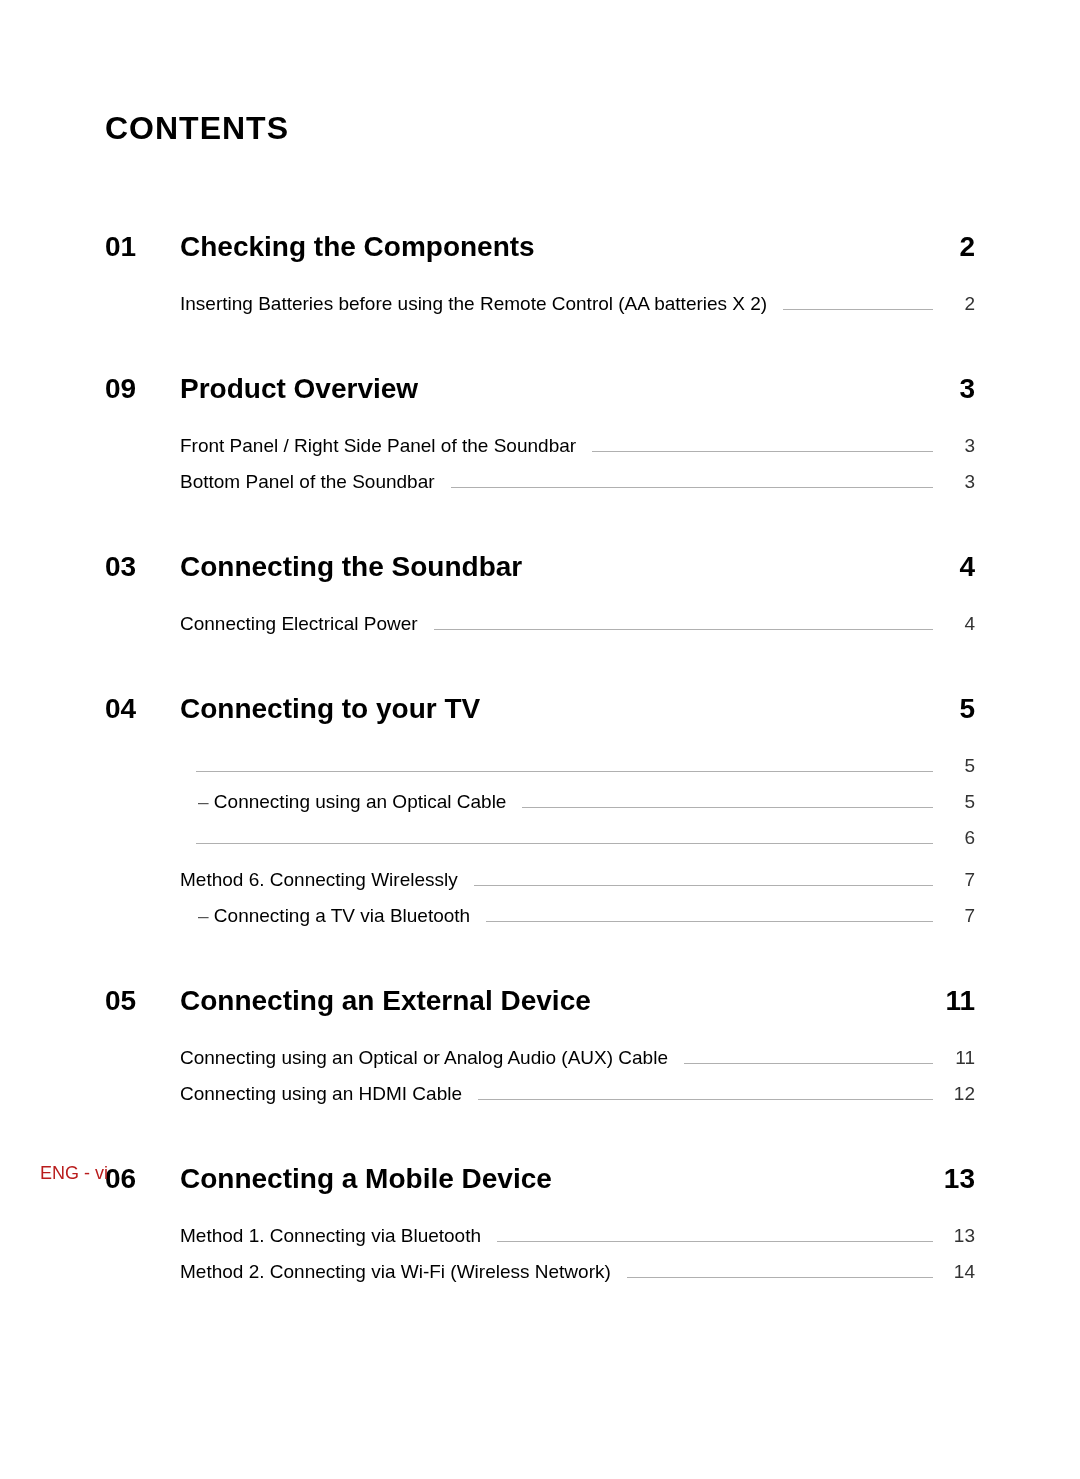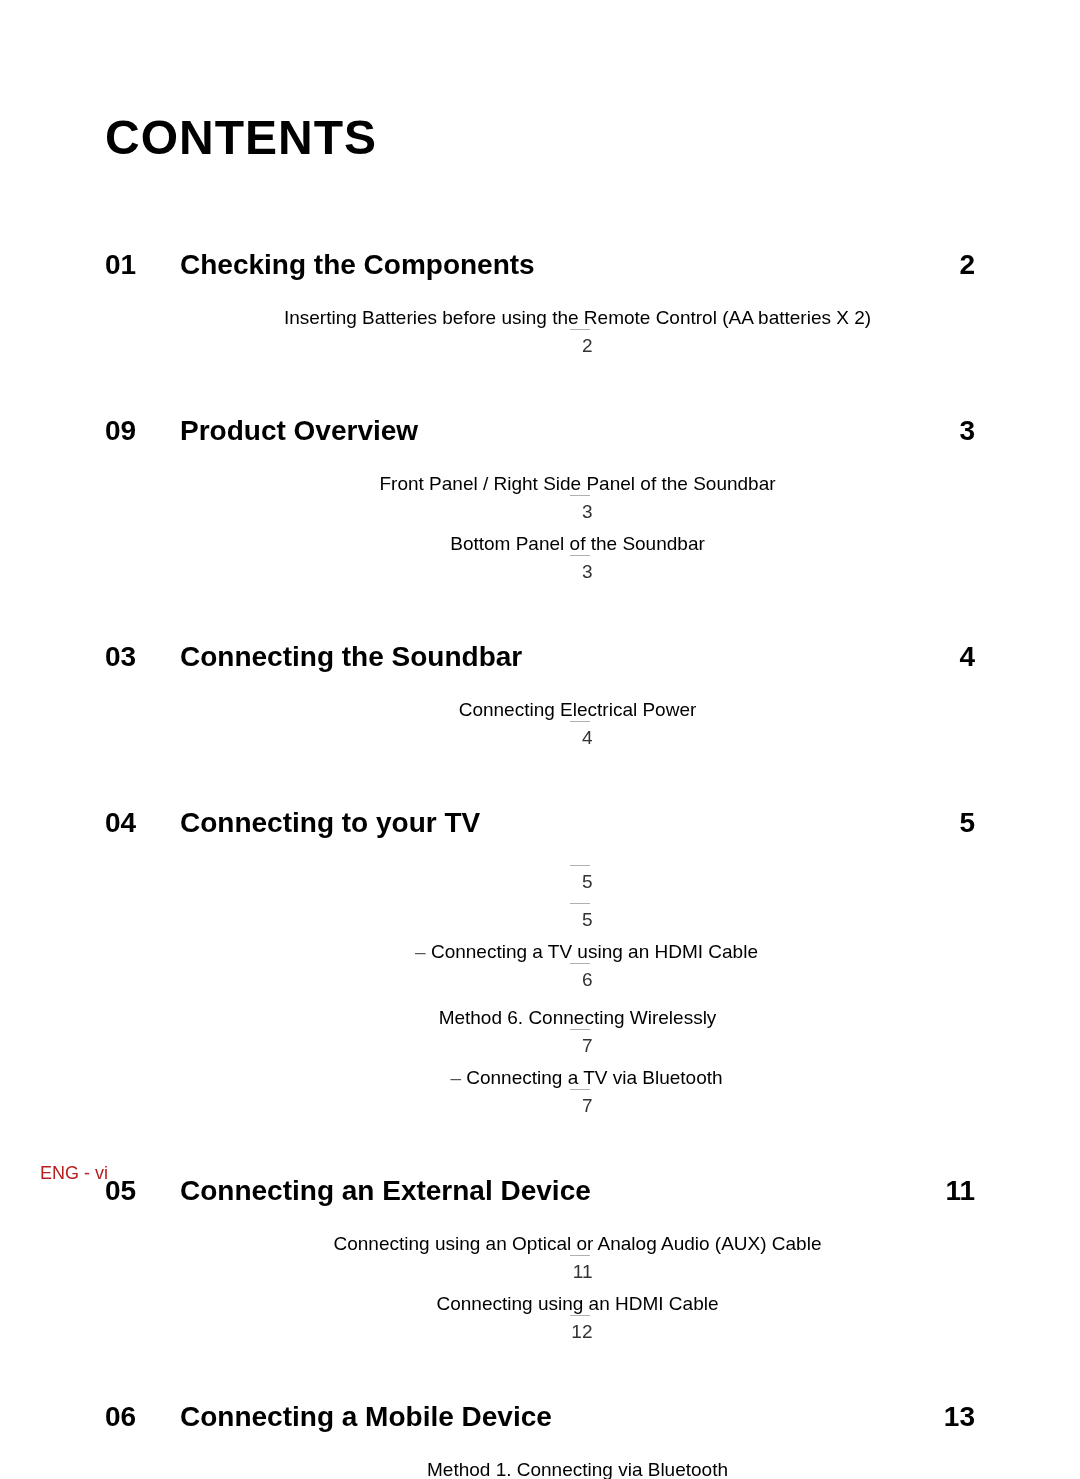--- a/index.html
+++ b/index.html
@@ -6,21 +6,21 @@
   body {
     width: 1080px;
     height: 1479px;
     background: #fff;
     font-family: Arial, Helvetica, sans-serif;
     color: #000;
     padding: 110px 105px 0 105px;
     position: relative;
   }
   .page-title {
-    font-size: 48px;
+    font-size: 32px;
     font-weight: 700;
     letter-spacing: 1px;
     margin-bottom: 60px;
   }
   .section {
     display: flex;
     align-items: baseline;
     margin-bottom: 18px;
   }
   .section-num {
@@ -44,24 +44,23 @@
     flex: 1;
   }
   .section-page {
     font-size: 28px;
     font-weight: 700;
     width: 40px;
     text-align: right;
   }
   .entry {
     display: flex;
-    align-items: center;
+    align-items: flex-end;
     margin-bottom: 10px;
     min-height: 26px;
-    flex-direction: column;
   }
   .entry-title {
     font-size: 19px;
     color: #000;
     white-space: nowrap;
     overflow: hidden;
     text-overflow: clip;
   }
   .entry.indent .entry-title {
     padding-left: 18px;
@@ -162,25 +161,25 @@
         <div class="section-header">
           <div class="section-title">Connecting to your TV</div>
           <div class="section-page">5</div>
         </div>
         <div class="group">
           <div class="entry">
             <div class="leader"></div>
             <div class="entry-page">5</div>
           </div>
           <div class="entry indent">
+            <div class="entry-title">Connecting using an Optical Cable</div>
             <div class="leader"></div>
             <div class="entry-page">5</div>
           </div>
           <div class="entry indent">
-            <div class="entry-title">Connecting a TV using an HDMI Cable</div>
             <div class="leader"></div>
             <div class="entry-page">6</div>
           </div>
         </div>
         <div class="group">
           <div class="entry">
             <div class="entry-title">Method 6. Connecting Wirelessly</div>
             <div class="leader"></div>
             <div class="entry-page">7</div>
           </div>

